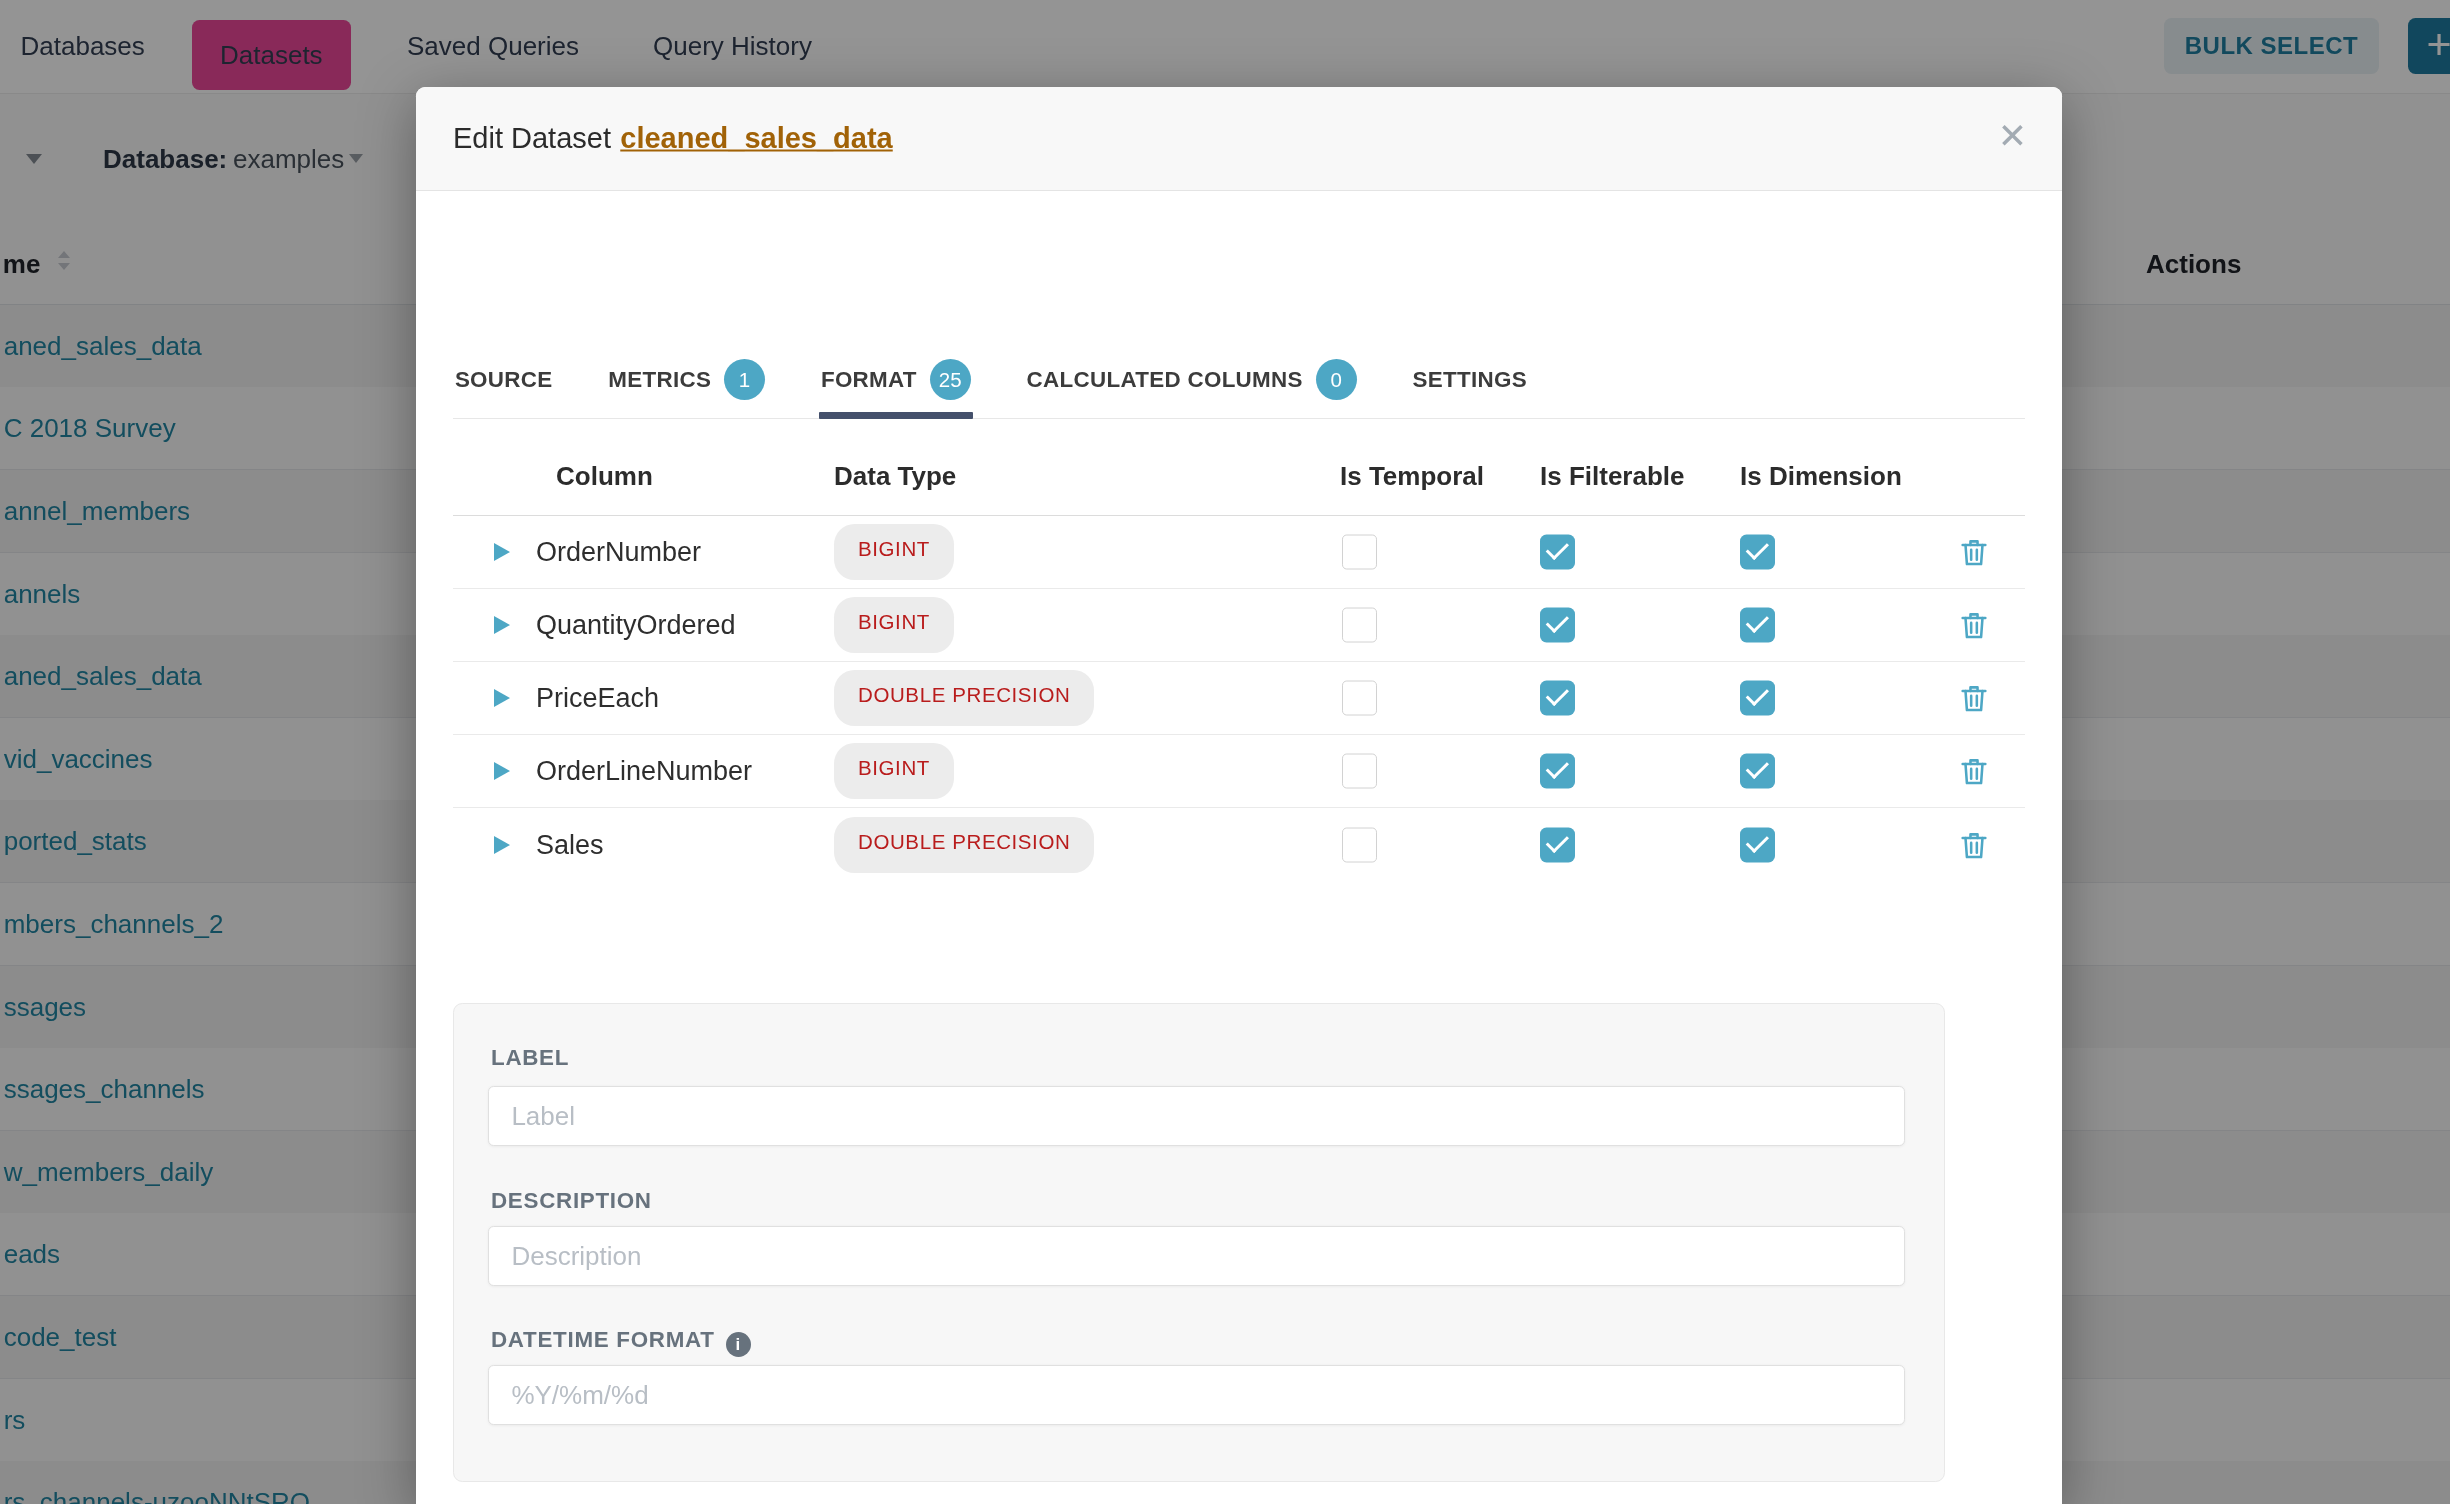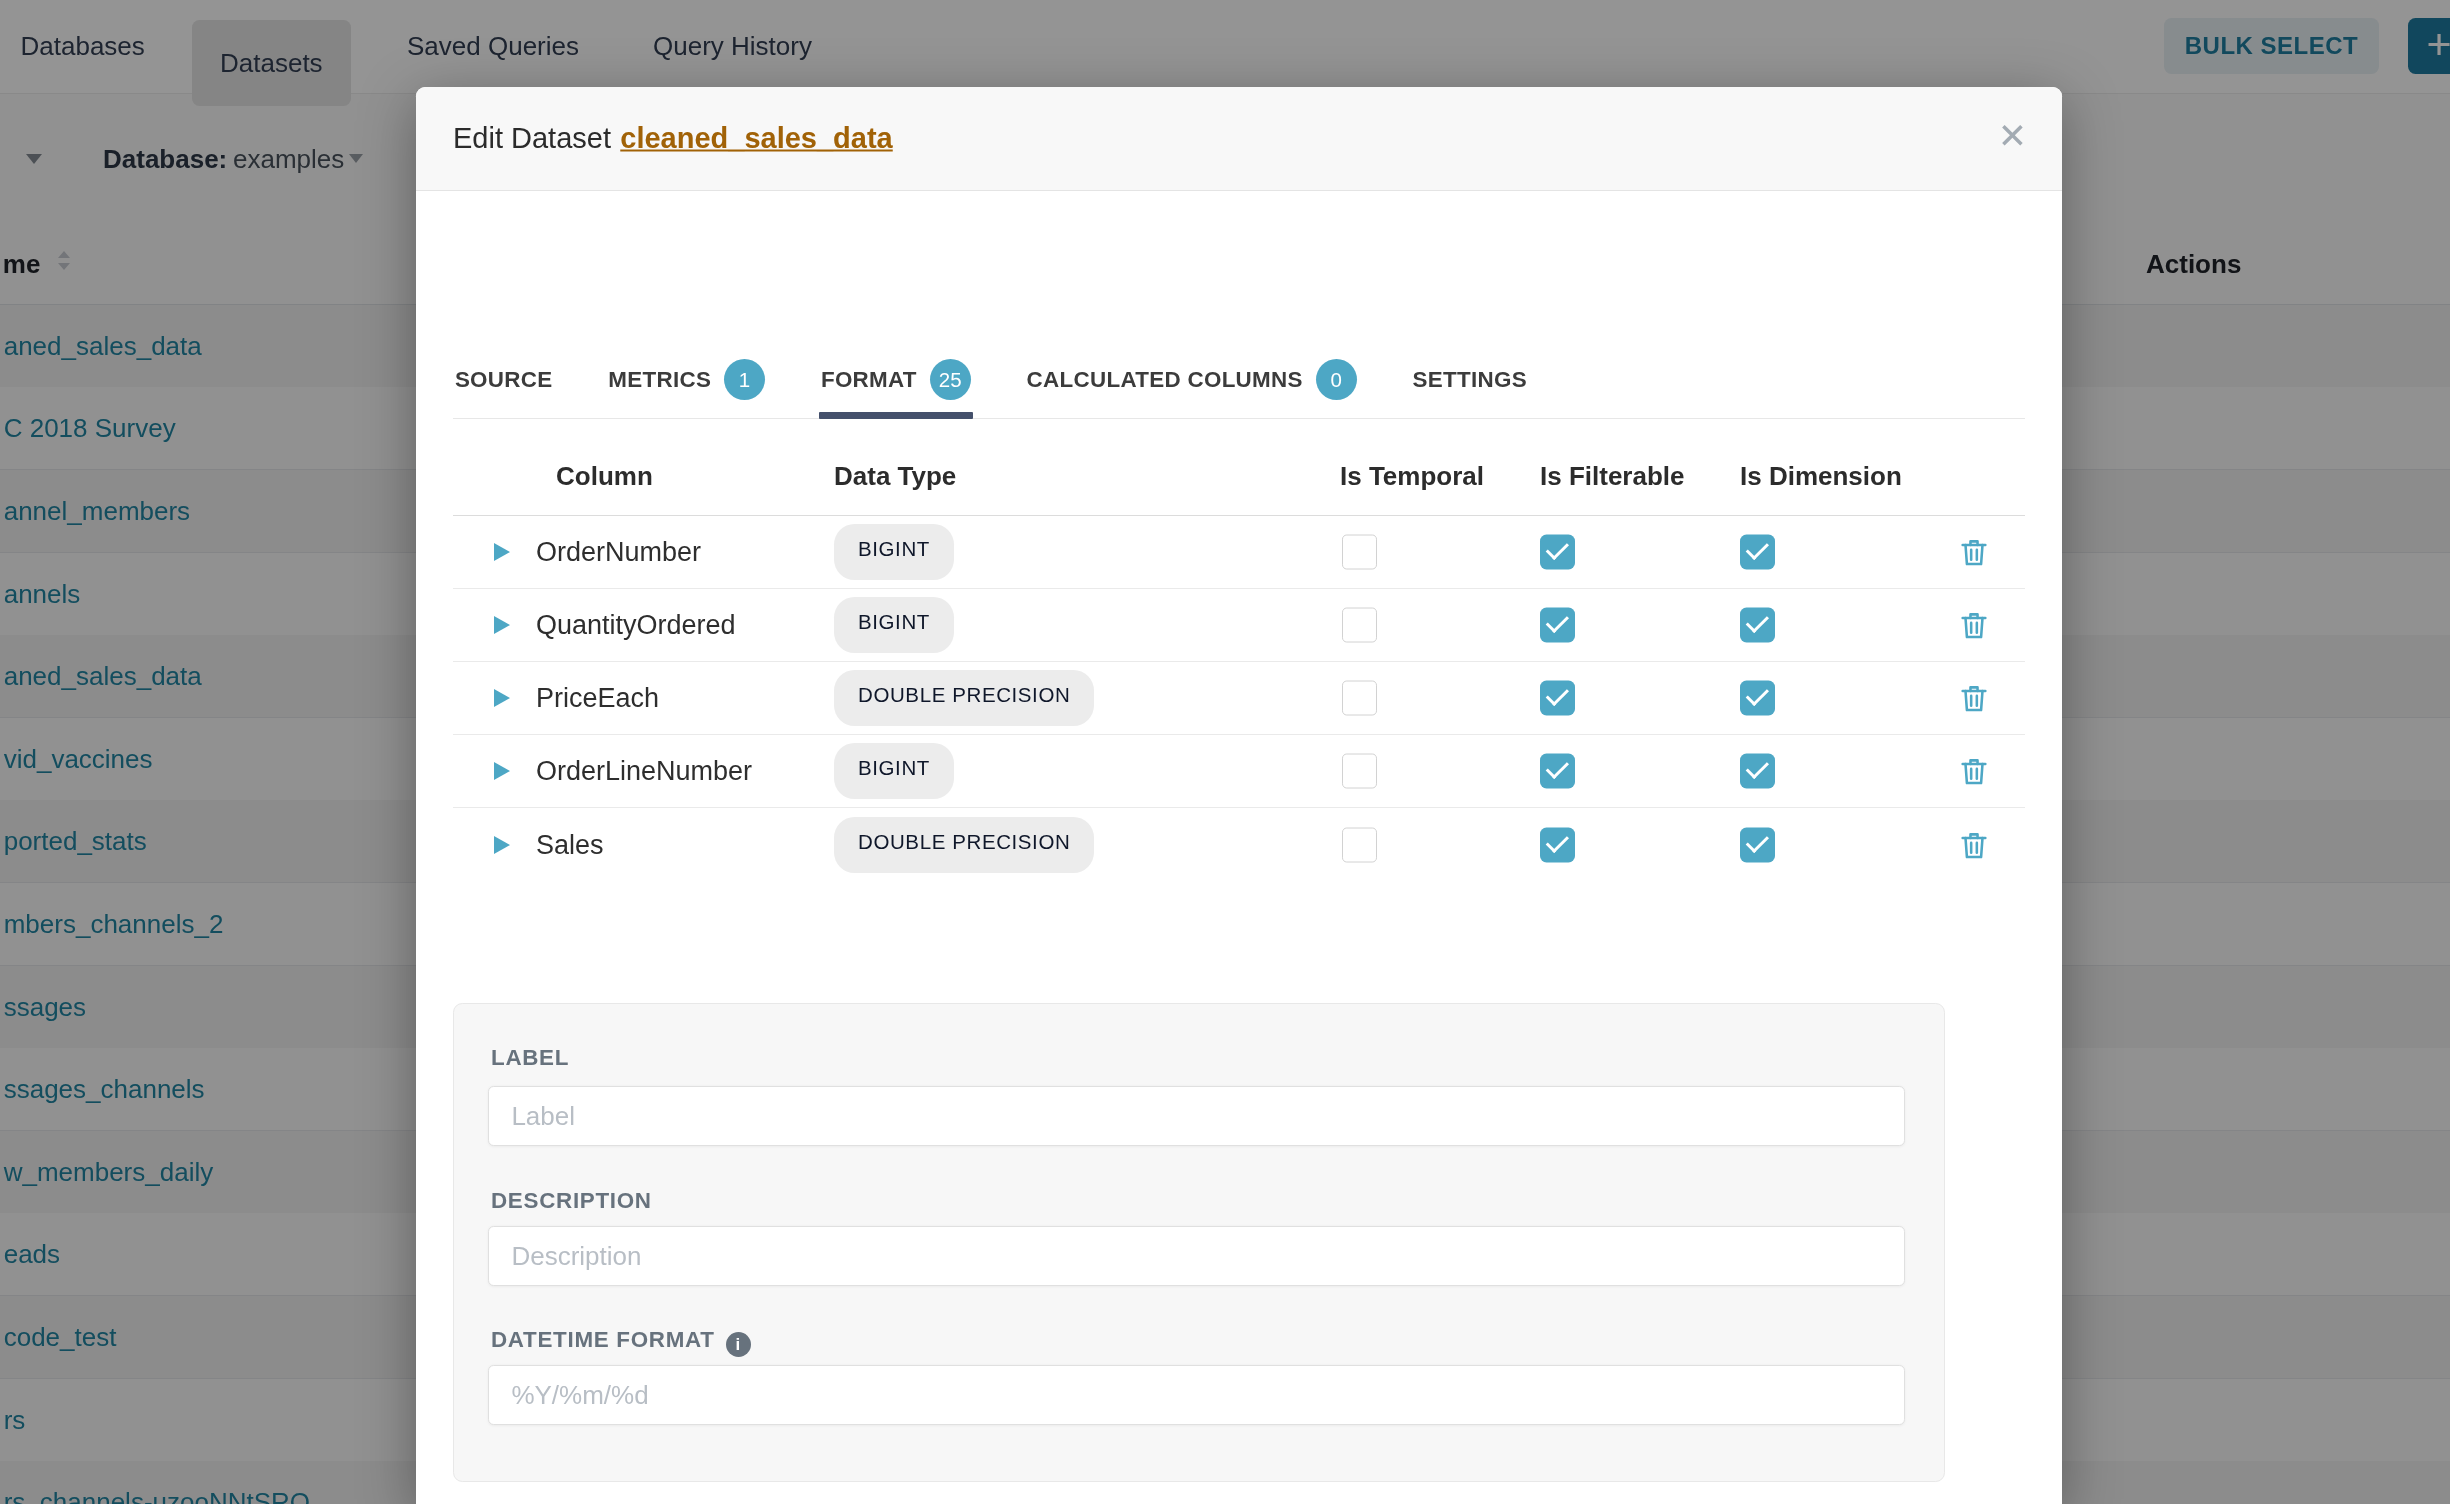--- a/index.html
+++ b/index.html
@@ -5,21 +5,21 @@
   html,body{margin:0;padding:0;}
   body{
     width:2450px;height:1505px;position:relative;overflow:hidden;
     background:#fafafa;font-family:"Liberation Sans",sans-serif;
     -webkit-font-smoothing:antialiased;
   }
   
   .nav{position:absolute;top:0;left:0;width:100%;height:93px;background:#ffffff;border-bottom:0.9px solid #ececec;}
   .nav-item{position:absolute;top:0;height:93px;line-height:93px;font-size:26px;color:#333f54;cursor:pointer;white-space:nowrap;}
   .nav-item:nth-child(1){left:20.5px;}
-  .nav-item:nth-child(2){left:192px;top:19.6px;height:54px;line-height:54px;padding:16px 28px;background:#e5e5e5;border-radius:7.5px;}
+  .nav-item:nth-child(2){left:192px;top:19.6px;height:54px;line-height:54px;padding:8px 28px;background:#ec4899;border-radius:7.5px;}
   .nav-item:nth-child(3){left:407px;}
   .nav-item:nth-child(4){left:653px;}
   .bulk-btn{position:absolute;left:2164px;top:17.7px;width:215px;height:56px;line-height:56px;text-align:center;
     background:#e9f1f5;color:#1f7fa0;font-weight:700;font-size:24px;border-radius:7.5px;letter-spacing:0.5px;}
   .plus-btn{position:absolute;left:2408px;top:17.7px;width:67px;height:56px;background:#1e7ba0;border-radius:7.5px;
     color:#fff;font-size:43px;line-height:52px;text-align:left;padding-left:18.6px;box-sizing:border-box;}
   .tri-down{width:0;height:0;border-left:8.4px solid transparent;border-right:8.4px solid transparent;border-top:10.3px solid #848b93;}
   .db-caret{position:absolute;left:26px;top:154px;}
   .db-label{position:absolute;left:103px;top:159px;transform:translateY(-50%);font-size:26px;font-weight:700;color:#2e3847;}
   .db-value{position:absolute;left:233px;top:159px;transform:translateY(-50%);font-size:26px;color:#49525c;}
@@ -56,21 +56,21 @@
   .thead{position:absolute;left:37px;right:37px;top:351px;height:76px;}
   .th{position:absolute;top:0;line-height:76px;font-size:26px;font-weight:600;color:#2c2c2c;white-space:nowrap;}
   .rows{position:absolute;left:37px;right:37px;top:428px;border-top:1.9px solid #dcdcdc;}
   .col-row{position:relative;height:73px;border-bottom:0.9px solid #eaeaea;box-sizing:border-box;}
   .col-row:last-child{border-bottom:none;}
   .caret{position:absolute;left:41px;top:50%;transform:translateY(-50%);width:0;height:0;cursor:pointer;}
   .caret-right{border-left:16px solid #4da7c5;border-top:9.3px solid transparent;border-bottom:9.3px solid transparent;}
   .caret-down{border-top:16px solid #4da7c5;border-left:9.3px solid transparent;border-right:9.3px solid transparent;}
   .col-name{position:absolute;left:83px;top:50%;transform:translateY(-50%);font-size:27px;color:#2e2e2e;white-space:nowrap;}
   .pill{position:absolute;left:381px;top:50%;transform:translateY(-50%);height:48px;line-height:41px;padding:4px 24px;
-    background:#ececec;border-radius:20.5px;font-size:20.5px;color:#0f172a;letter-spacing:0.6px;white-space:nowrap;}
+    background:#ececec;border-radius:20.5px;font-size:20.5px;color:#b91c1c;letter-spacing:0.6px;white-space:nowrap;}
   .checkbox{position:absolute;top:50%;transform:translateY(-50%);width:35px;height:35px;box-sizing:border-box;
     border:1.9px solid #d2d2d2;border-radius:4.7px;background:#fff;cursor:pointer;}
   .checkbox.checked{background:#4da7c5;border:none;border-radius:6.5px;}
   .checkbox.checked::after{content:"";position:absolute;left:6.5px;top:8.4px;width:17.7px;height:9.3px;
     border-left:3.7px solid #fff;border-bottom:3.7px solid #fff;transform:rotate(-45deg);}
   .trash{position:absolute;left:1504px;top:50%;transform:translateY(-50%);width:34px;height:34px;cursor:pointer;color:#4da7c5;}
   .panel{position:absolute;left:37px;top:916px;width:1492px;height:479px;background:#f7f7f7;border:0.9px solid #e8e8e8;
     border-radius:9.3px;box-sizing:border-box;}
   .field-label{position:absolute;left:37px;font-size:22.4px;font-weight:600;color:#67727d;letter-spacing:0.7px;white-space:nowrap;}
   .fl-1{top:41px;} .fl-2{top:184px;} .fl-3{top:323px;}

